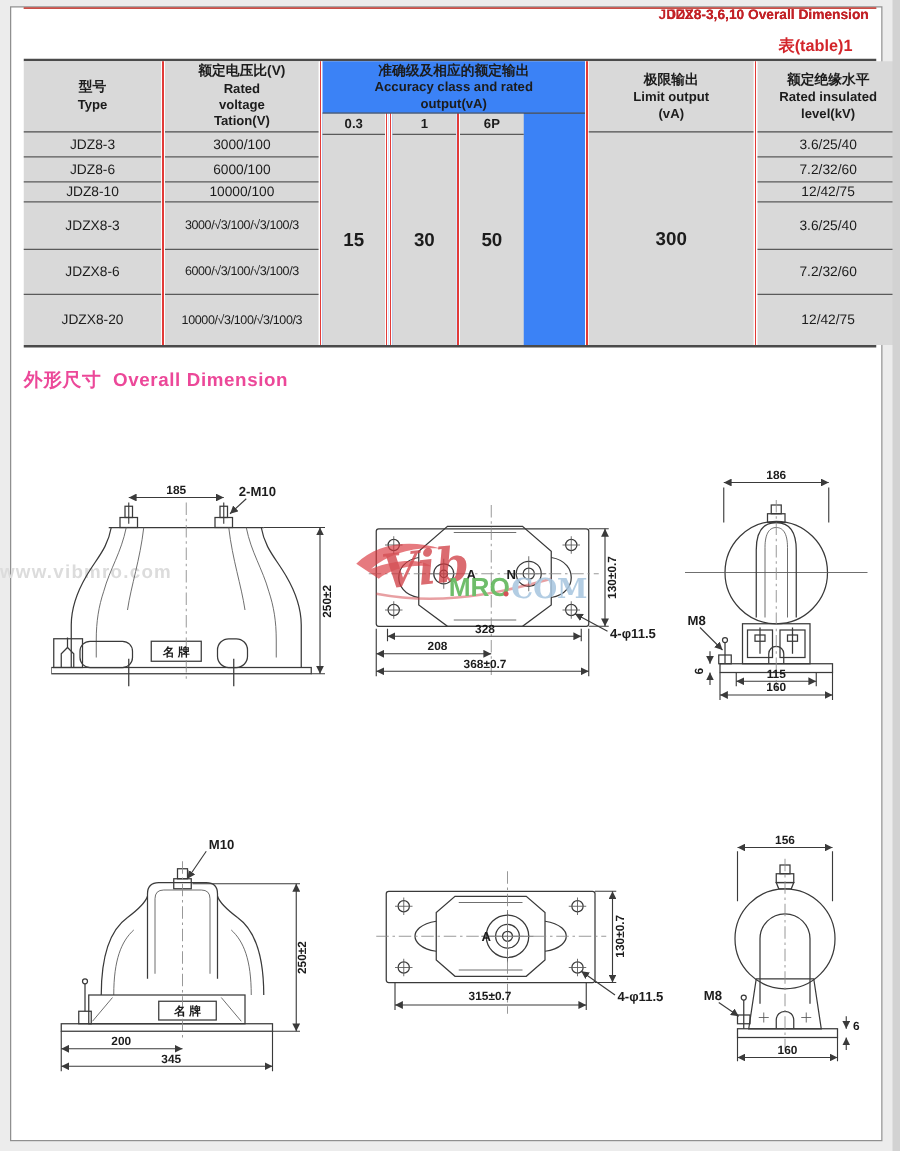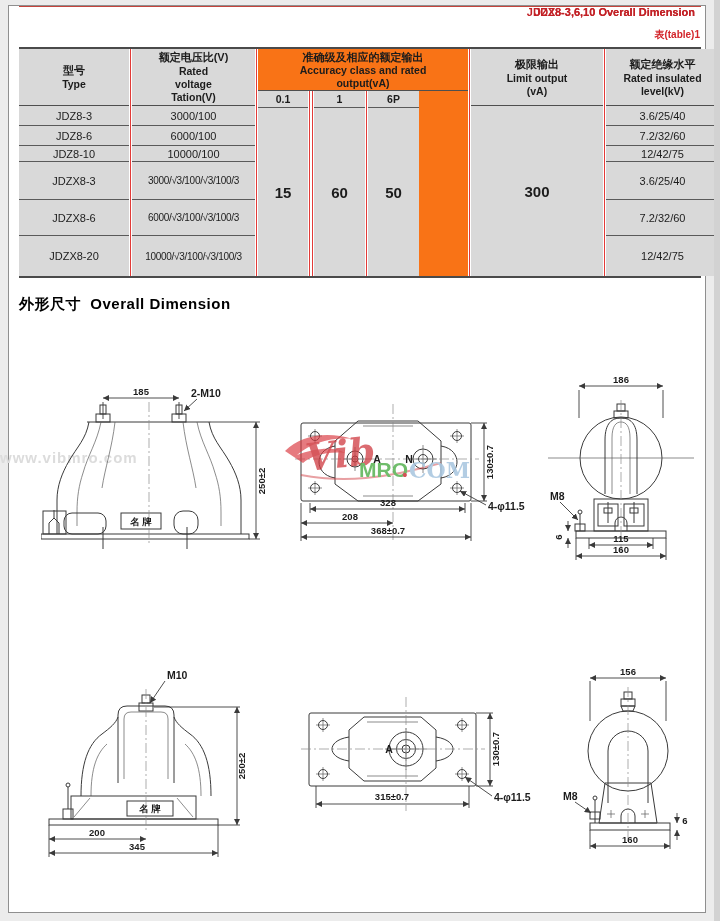--- a/index.html
+++ b/index.html
@@ -1,48 +1,48 @@
 <!DOCTYPE html>
 <html><head>
 <meta charset="utf-8">
 <style>
   *{margin:0;padding:0;box-sizing:border-box}
   html,body{width:720px;height:921px}
   body{background:#ececec;font-family:"Liberation Sans",sans-serif;position:relative;overflow:hidden}
   .screen{position:absolute;inset:0}
   .page{position:absolute;left:8px;top:5px;width:698px;height:908px;background:#fff;border:1px solid #8f8f8f}
   .edge{position:absolute;right:0;top:0;width:6px;height:100%;background:#d2d2d2}
-  .tag{position:absolute;top:22px;right:5px;font-size:10px;font-weight:bold;color:#d3242a}
+  .tag{position:absolute;top:22px;right:23px;font-size:13px;font-weight:bold;color:#d3242a}
 
   
   .tbl{position:absolute;left:10px;top:41px;width:682px;height:231px;display:flex;
        border-top:2px solid #4a4a4a;border-bottom:2px solid #4a4a4a;background:#fff}
   .tbl>*{flex-shrink:0}
   .col{display:flex;flex-direction:column;background:#d9d9d9}
   .vdiv{width:3px;background:linear-gradient(90deg,#fff 1px,#e23b38 1px,#e23b38 2px,#fff 2px)}
   .th{height:57px;border-bottom:1px solid #4f4f4f;display:flex;flex-direction:column;
       justify-content:center;align-items:center;text-align:center;gap:1px}
   .zh{font-size:11px;font-weight:bold;color:#1c1c1c;line-height:14px}
   .en{font-size:10.5px;font-weight:bold;color:#1c1c1c;line-height:13px;white-space:pre-line}
   .cell{display:flex;align-items:center;justify-content:center;font-size:11px;font-weight:normal;
         color:#1c1c1c;border-bottom:1px solid #5a5a5a;text-align:center}
   .rA,.rB{height:20px}.rC{height:16px}.rD{height:38px}.rE{height:36px}.rF{height:40px;border-bottom:none}
   .sm{font-size:10px;letter-spacing:-0.3px}
-  .grp{display:flex;flex-direction:column;background:#f97316}
+  .grp{display:flex;flex-direction:column;background:#3b82f6}
   .th3{height:42px;border-bottom:1px solid #4f4f4f;display:flex;flex-direction:column;
        justify-content:center;align-items:center;text-align:center}
   .subrow{display:flex;flex:1}
   .subrow>*{flex-shrink:0}
   .subcol{display:flex;flex-direction:column;background:#d9d9d9}
   .sth{height:17px;border-bottom:1px solid #5a5a5a;display:flex;align-items:center;
        justify-content:center;font-size:10.5px;font-weight:bold;color:#1c1c1c}
   .merged{flex:1;display:flex;align-items:center;justify-content:center;font-size:15px;font-weight:bold;color:#1c1c1c}
 
   
-  .sec{position:absolute;left:10px;top:289px;color:#000000;font-weight:bold;font-size:15px;letter-spacing:.5px}
+  .sec{position:absolute;left:10px;top:289px;color:#ec4899;font-weight:bold;font-size:15px;letter-spacing:.5px}
   .rule{position:absolute;left:10px;width:682px;height:1px;background:#c5443c}
   .rule1{top:317}.rule2{top:608}
   .cap{position:absolute;right:10px;color:#c22126;font-weight:bold;font-size:11px}
   .cap1{top:325}.cap2{top:616}
 
   
   .dwg{position:absolute;z-index:2}
   .draw{fill:none;stroke:#3a3a3a;stroke-width:1}
   .thin{fill:none;stroke:#5a5a5a;stroke-width:.7}
   .cl{fill:none;stroke:#8a8a8a;stroke-width:.7;stroke-dasharray:10 3 2 3}
@@ -99,28 +99,28 @@
     <div class="vdiv"></div>
 
     <div class="grp" style="width:210px">
       <div class="th3">
         <div class="zh">准确级及相应的额定输出</div>
         <div class="en">Accuracy class and rated
 output(vA)</div>
       </div>
       <div class="subrow">
         <div class="subcol" style="width:50px">
-          <div class="sth">0.1</div>
+          <div class="sth">0.3</div>
           <div class="merged">15</div>
         </div>
         <div class="vdiv"></div>
         <div class="vdiv"></div>
         <div class="subcol" style="width:51px">
           <div class="sth">1</div>
-          <div class="merged">60</div>
+          <div class="merged">30</div>
         </div>
         <div class="vdiv"></div>
         <div class="subcol" style="width:51px">
           <div class="sth">6P</div>
           <div class="merged">50</div>
         </div>
       </div>
     </div>
     <div class="vdiv"></div>
 

